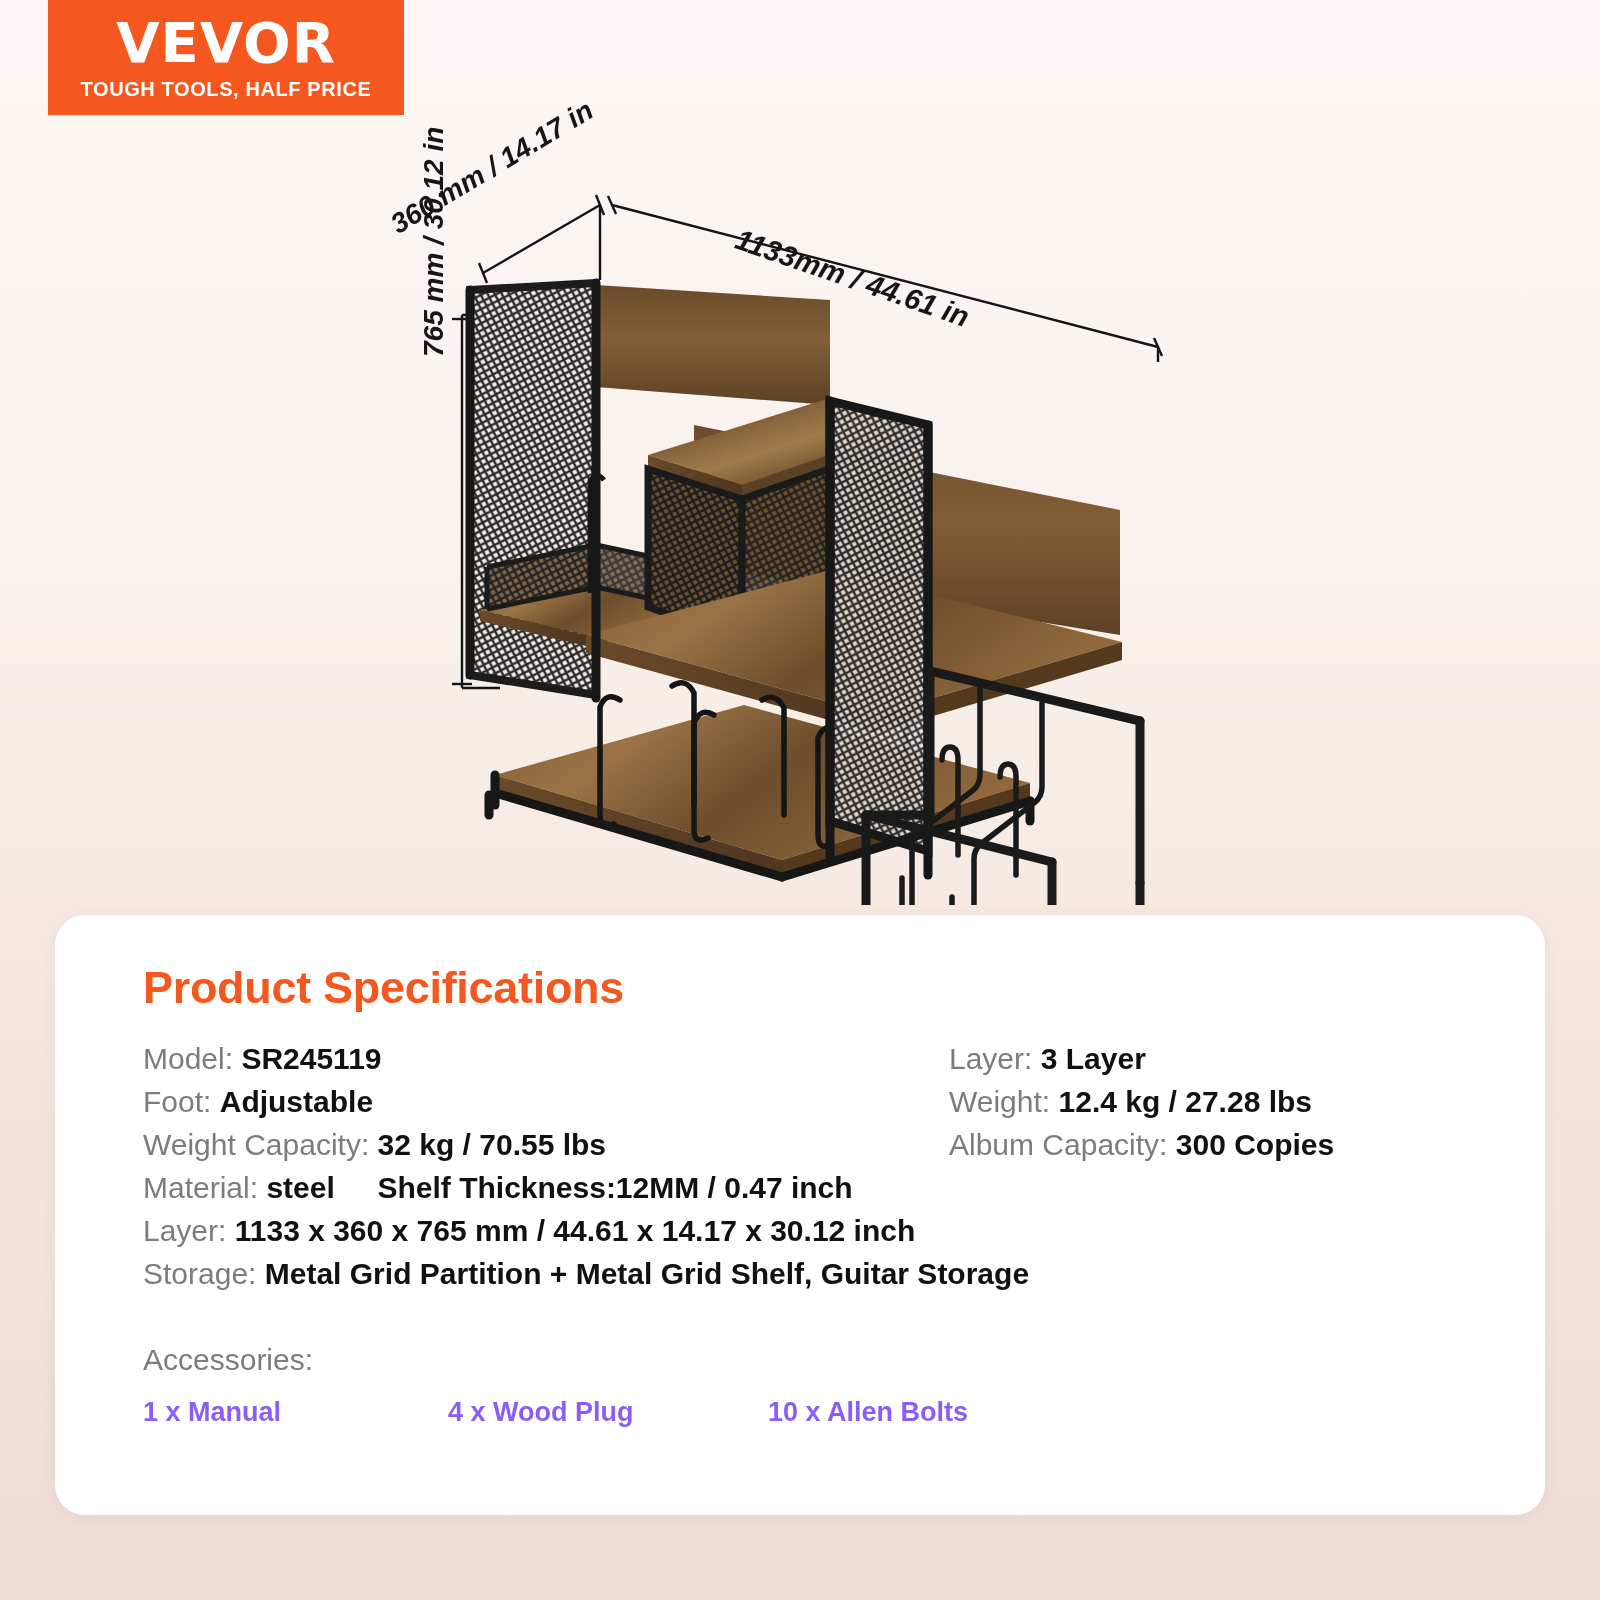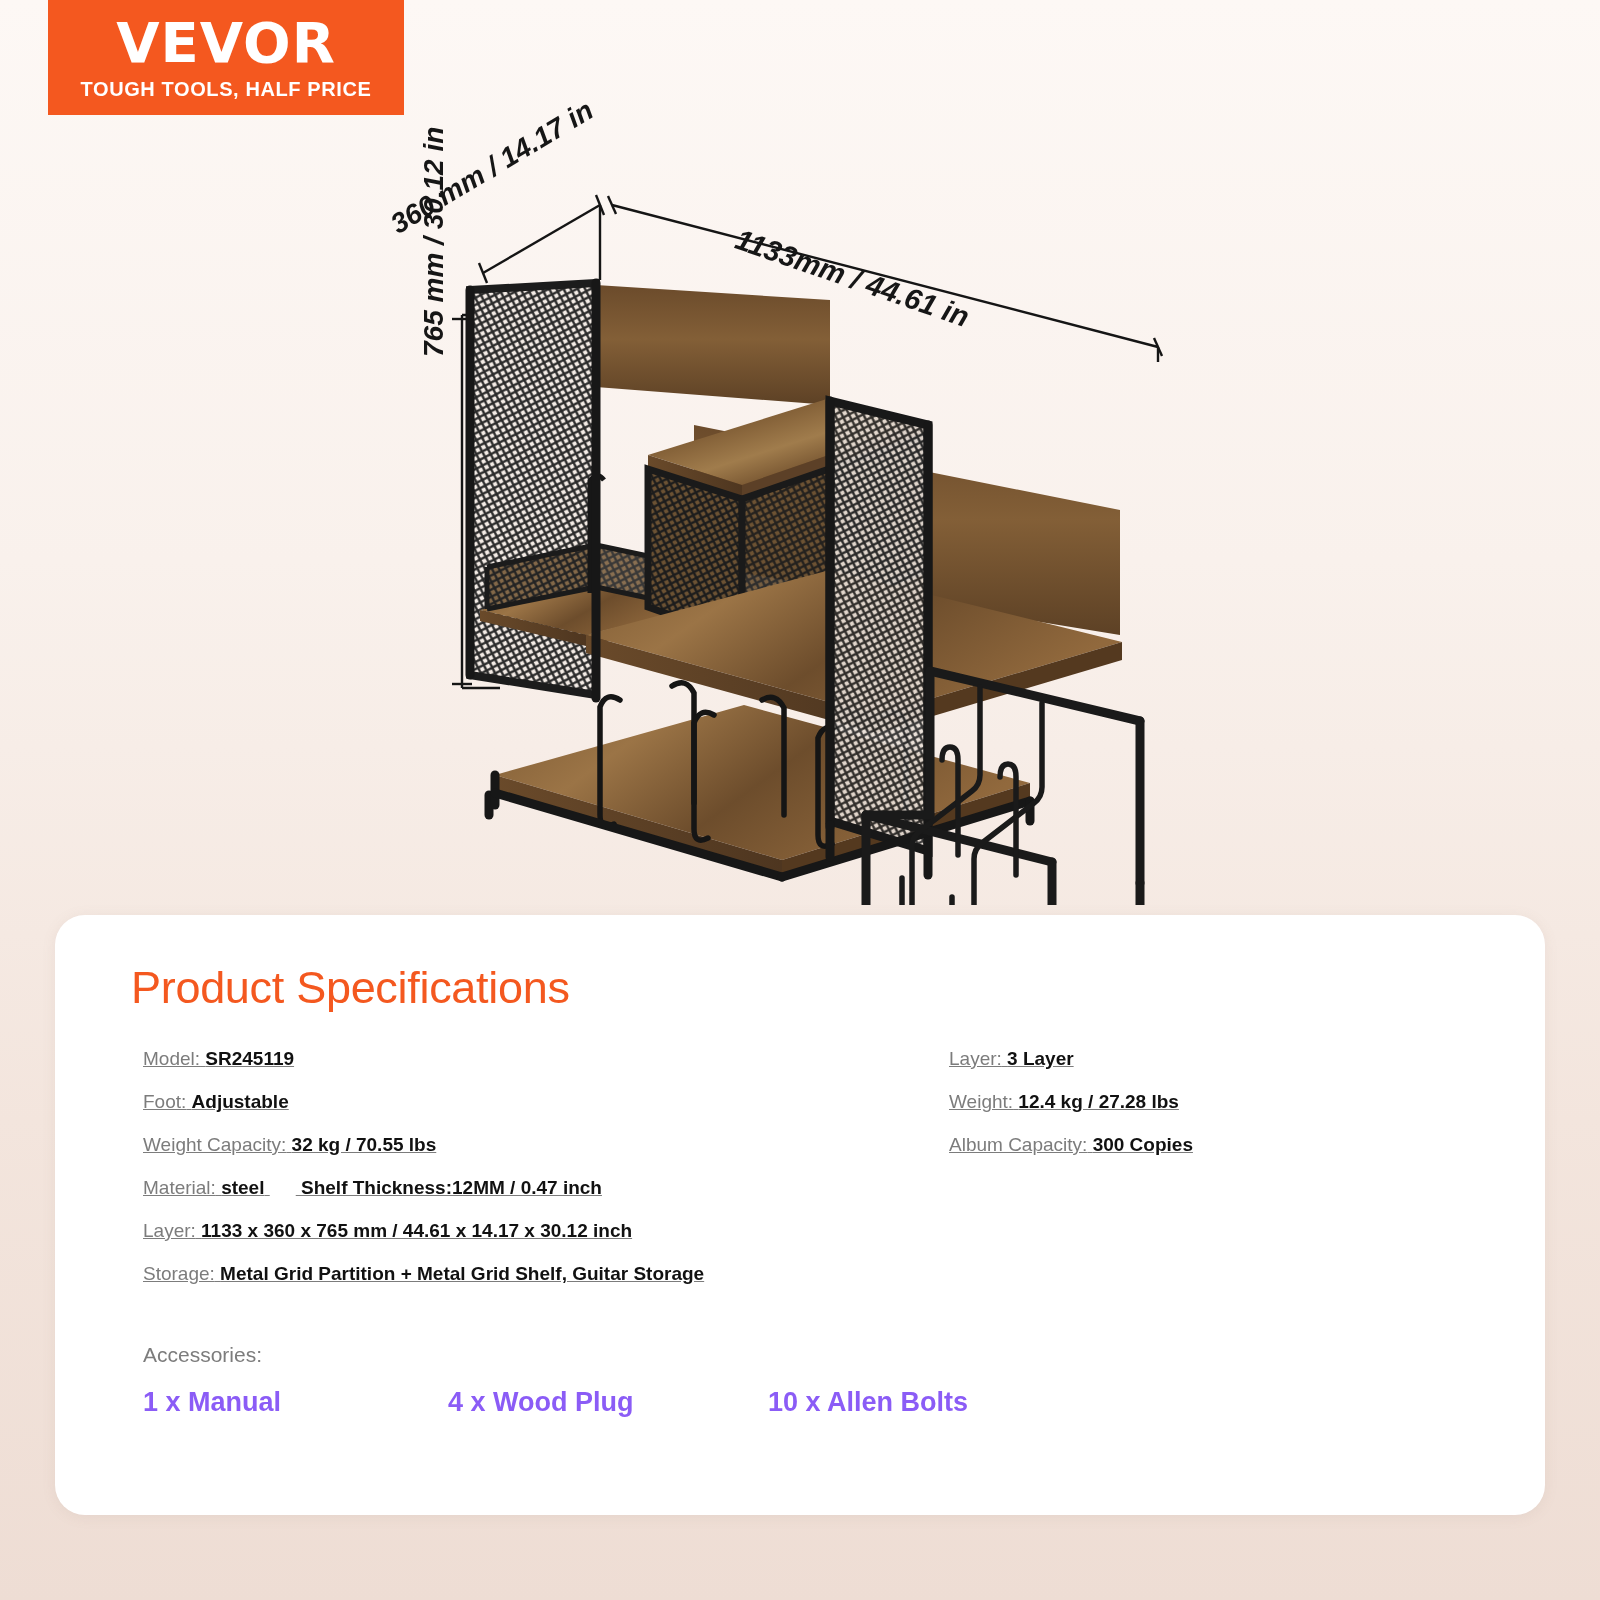--- a/index.html
+++ b/index.html
@@ -92,24 +92,24 @@
     left: 55px;
     top: 915px;
     width: 1490px;
     height: 600px;
     background: #ffffff;
     border-radius: 30px;
     box-shadow: 0 2px 14px rgba(150, 120, 105, 0.10);
   }
   .spec-title {
     position: absolute;
-    left: 76px;
+    left: 88px;
     top: 47px;
     font-size: 45px;
-    font-weight: normal;
+    font-weight: bold;
     color: #f4581f;
     letter-spacing: -0.3px;
   }
 
   .spec-cols {
     position: absolute;
     left: 0;
     top: 122px;
     width: 100%;
   }
@@ -119,41 +119,40 @@
     top: 0;
     width: 830px;
   }
   .col-right {
     position: absolute;
     left: 894px;
     top: 0;
     width: 520px;
   }
   .spec-row {
-    font-size: 19px;
+    font-size: 30px;
     line-height: 43px;
     color: #7c7c7c;
     white-space: nowrap;
-    text-decoration: underline;
   }
   .spec-row b {
     color: #111111;
     font-weight: bold;
   }
   .gap-sm { display: inline-block; width: 26px; }
 
   
   .acc-wrap {
     position: absolute;
     left: 88px;
     top: 428px;
     width: 1330px;
   }
   .acc-title {
-    font-size: 21px;
+    font-size: 30px;
     color: #7c7c7c;
     margin-bottom: 20px;
   }
   .acc-list {
     display: flex;
     align-items: baseline;
   }
   .acc-item {
     font-size: 27px;
     font-weight: bold;

